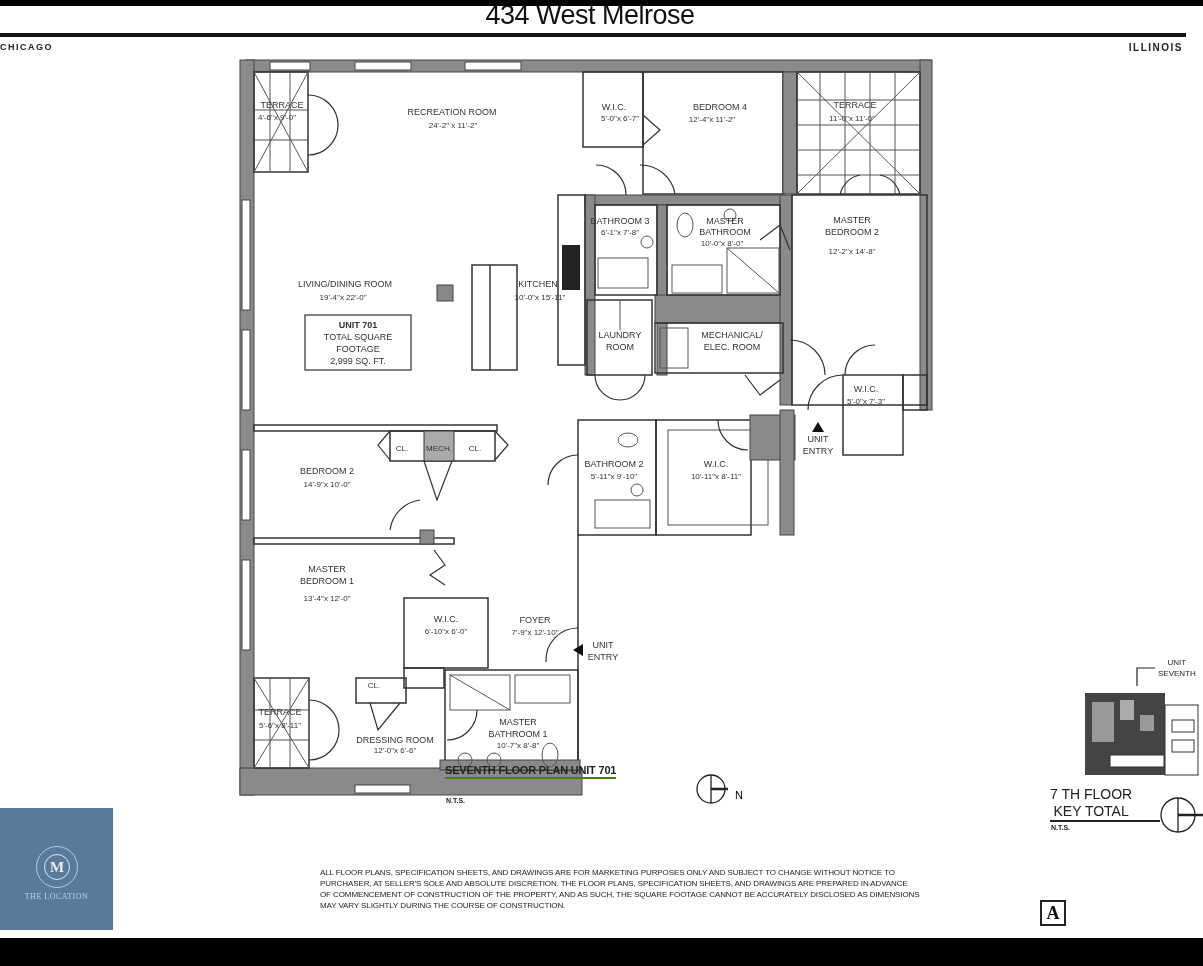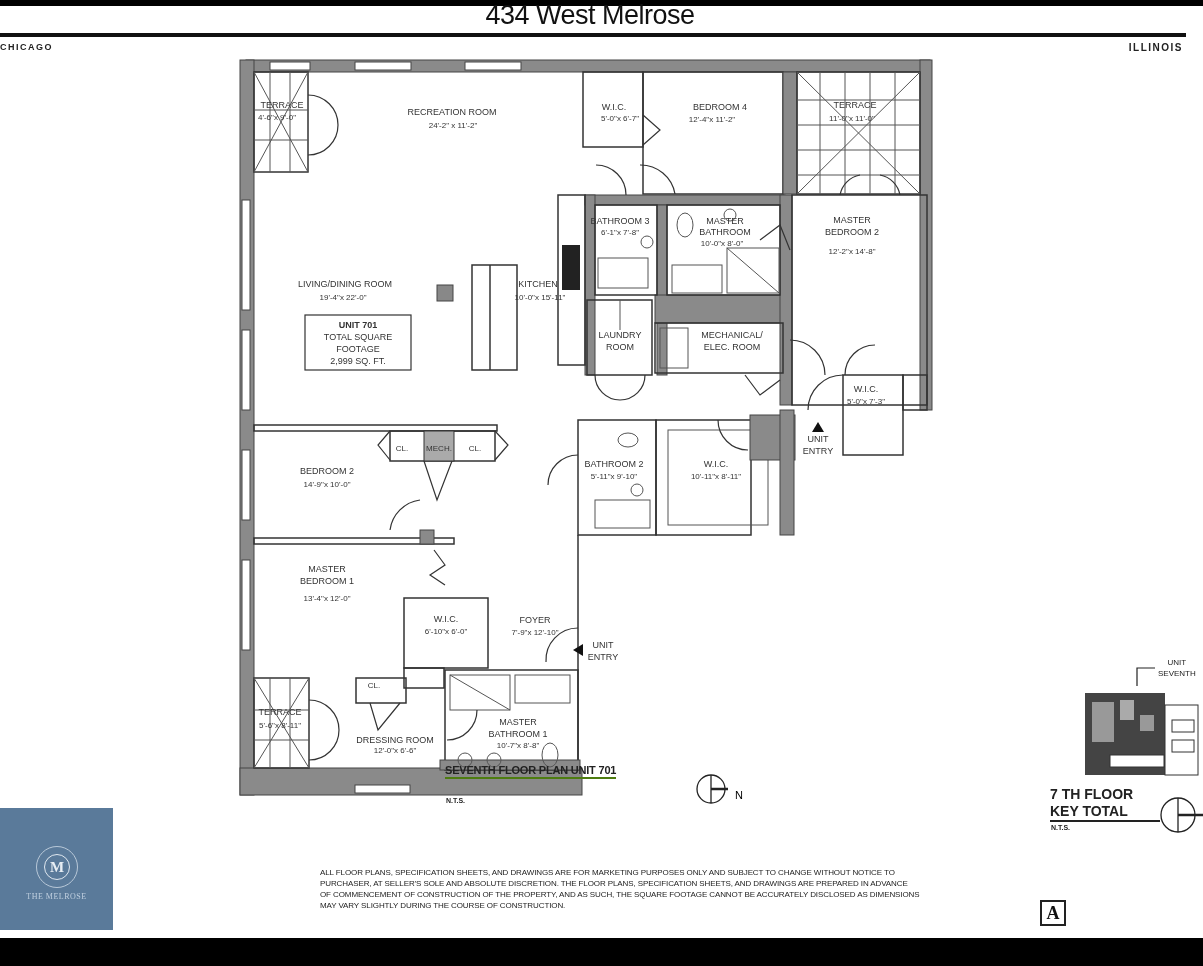--- a/index.html
+++ b/index.html
@@ -25,21 +25,21 @@
   .line { stroke: #333; stroke-width: 1.5; fill: none; }
   .thin { stroke: #555; stroke-width: 1; fill: none; }
   .door { stroke: #333; stroke-width: 1.2; fill: none; }
 
   .plan-caption {
     position: absolute; left: 445px; top: 764px; font-weight: bold; font-size: 11px;
     border-bottom: 2px solid #4d7c0f; padding-bottom: 1px; letter-spacing: -0.2px;
   }
   .nts1 { position: absolute; left: 446px; top: 797px; font-size: 7px; font-weight: bold; }
   .keyplan-title {
-    position: absolute; left: 1050px; top: 786px; font-weight: bold; font-size: 14px; line-height: 17px;
+    position: absolute; left: 1050px; top: 786px; font-weight: normal; font-size: 14px; line-height: 17px; text-align: center;
   }
   .keyplan-rule { position: absolute; left: 1050px; top: 820px; width: 110px; height: 1.5px; background: #222; }
   .nts2 { position: absolute; left: 1051px; top: 824px; font-size: 7px; font-weight: bold; }
   .unit-loc { position: absolute; left: 1158px; top: 657px; font-size: 8px; text-align: center; line-height: 11px; }
 
   .disclaimer {
     position: absolute; left: 320px; top: 867px; width: 600px; font-size: 8px; line-height: 11px;
     letter-spacing: -0.1px; color: #222; text-transform: uppercase;
   }
   .logo-box {
@@ -339,19 +339,19 @@
   <div>KEY TOTAL</div>
 </div>
 <div class="keyplan-rule"></div>
 <div class="nts2">N.T.S.</div>
 
 <div class="disclaimer">All floor plans, specification sheets, and drawings are for marketing purposes only and subject to change without notice to purchaser, at seller's sole and absolute discretion.  The floor plans, specification sheets, and drawings are prepared in advance of commencement of construction of the property, and as such, the square footage cannot be accurately disclosed as dimensions may vary slightly during the course of construction.</div>
 
 <div class="logo-box">
   <div class="logo-ring"></div>
   <div class="logo-m">M</div>
-  <div class="logo-text">THE MELROSE</div>
+  <div class="logo-text">THE LOCATION</div>
 </div>
 
 <div class="axios-box">A</div>
 <div class="axios-text">XIOS</div>
 
 <div class="bottom-band"></div>
 
 </body></html>

